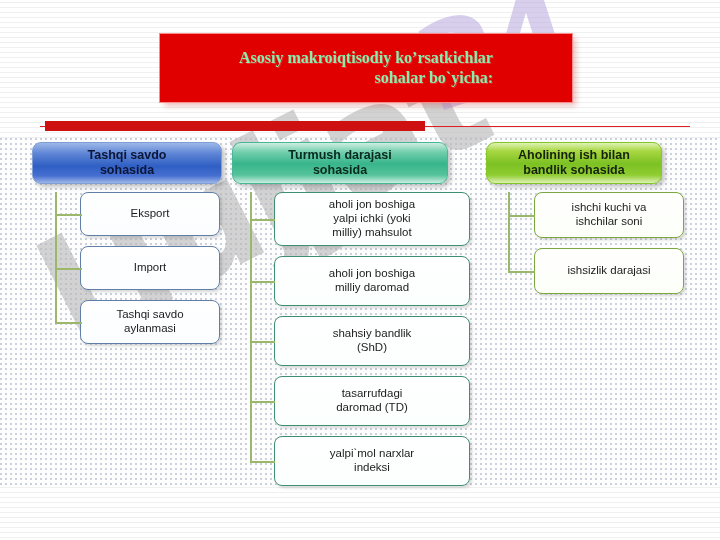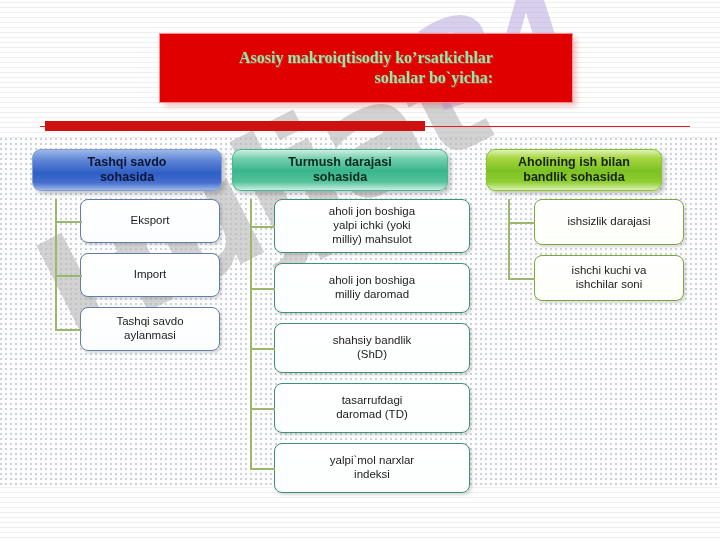--- a/index.html
+++ b/index.html
@@ -128,21 +128,20 @@
     width: 380px;
     height: 10px;
     background: #cf1010;
     z-index: 5;
   }
 
   
   .column {
     position: absolute;
     z-index: 4;
-    margin-top: 7px;
   }
   #col-0 { left: 32px;  top: 142px; width: 190px; }
   #col-1 { left: 232px; top: 142px; width: 222px; }
   #col-2 { left: 486px; top: 142px; width: 200px; }
 
   
   .head-box {
     position: relative;
     border-radius: 9px;
     display: flex;
@@ -352,26 +351,26 @@
   <div class="column" id="col-2">
     <div class="head-box head-green">
       <div class="head-label">Aholining ish bilan
 bandlik sohasida</div>
     </div>
     <div class="tree">
       <div class="spine" style="height: 79px;"></div>
       <div class="node">
         <div class="stub"></div>
         <div class="leaf">
-          <div class="leaf-label">ishsizlik darajasi</div>
-        </div>
-      </div>
-      <div class="node">
-        <div class="stub"></div>
-        <div class="leaf">
           <div class="leaf-label">ishchi kuchi va
 ishchilar soni</div>
         </div>
       </div>
+      <div class="node">
+        <div class="stub"></div>
+        <div class="leaf">
+          <div class="leaf-label">ishsizlik darajasi</div>
+        </div>
+      </div>
     </div>
   </div>
 
 </div>
 
 </body></html>

